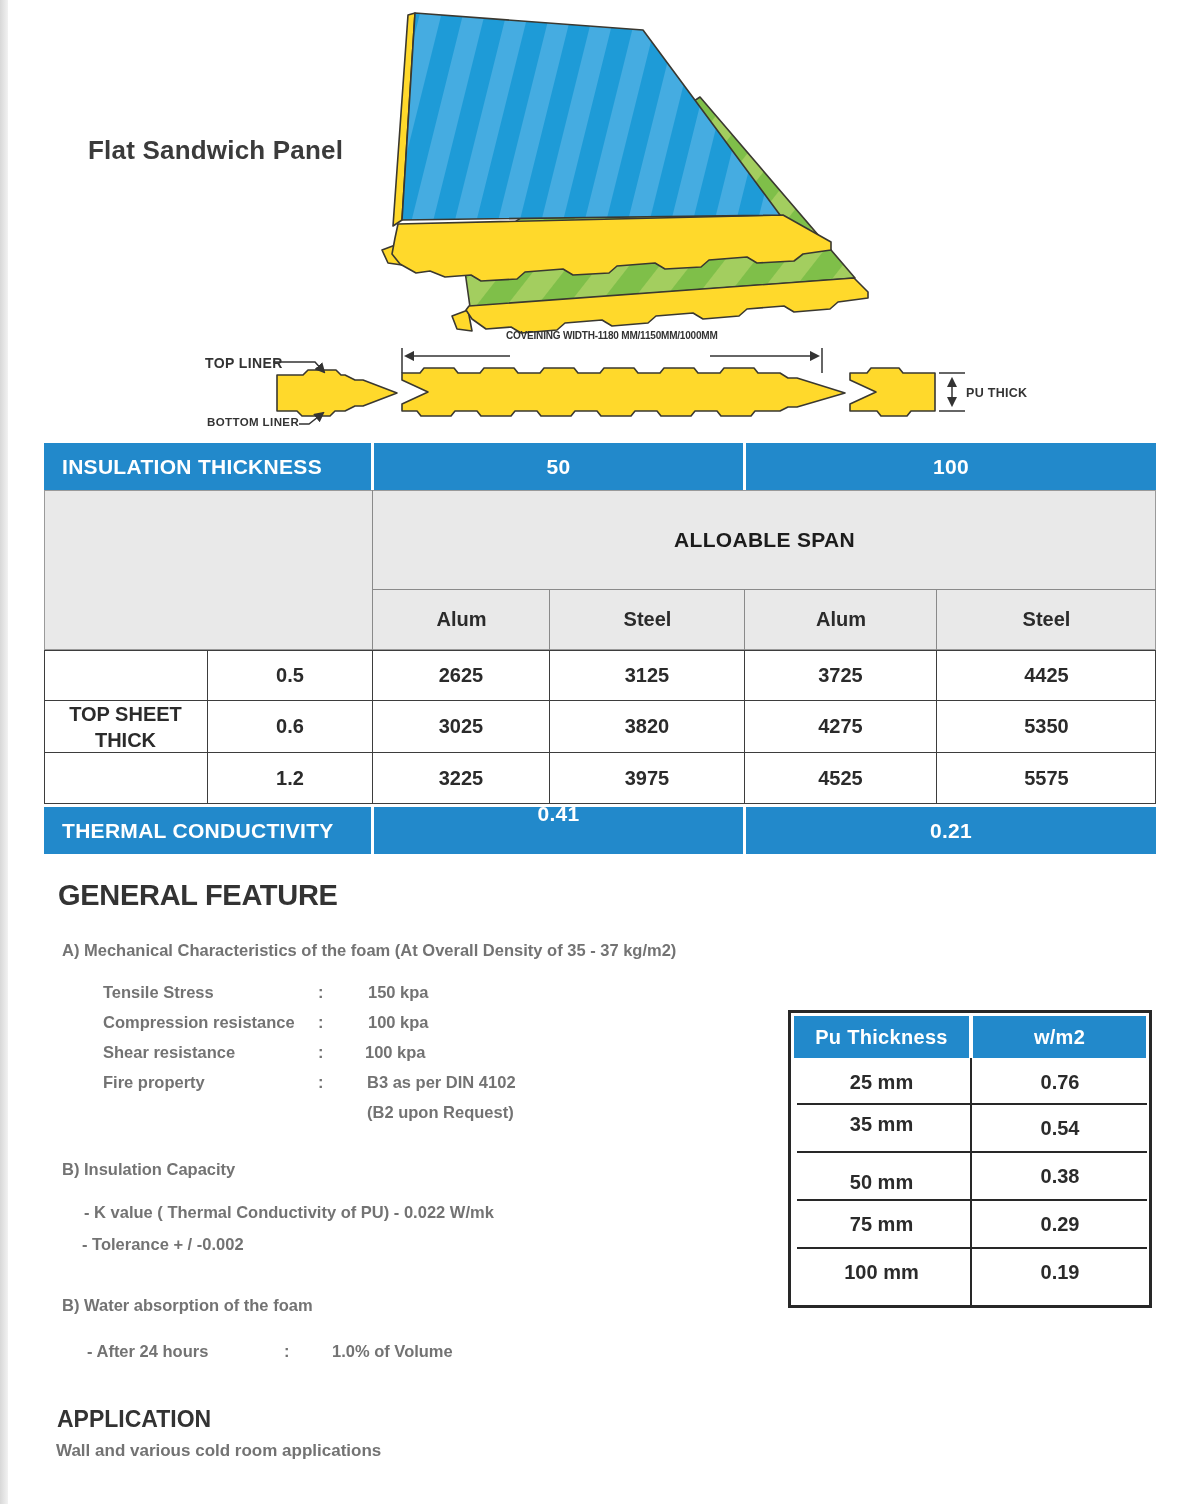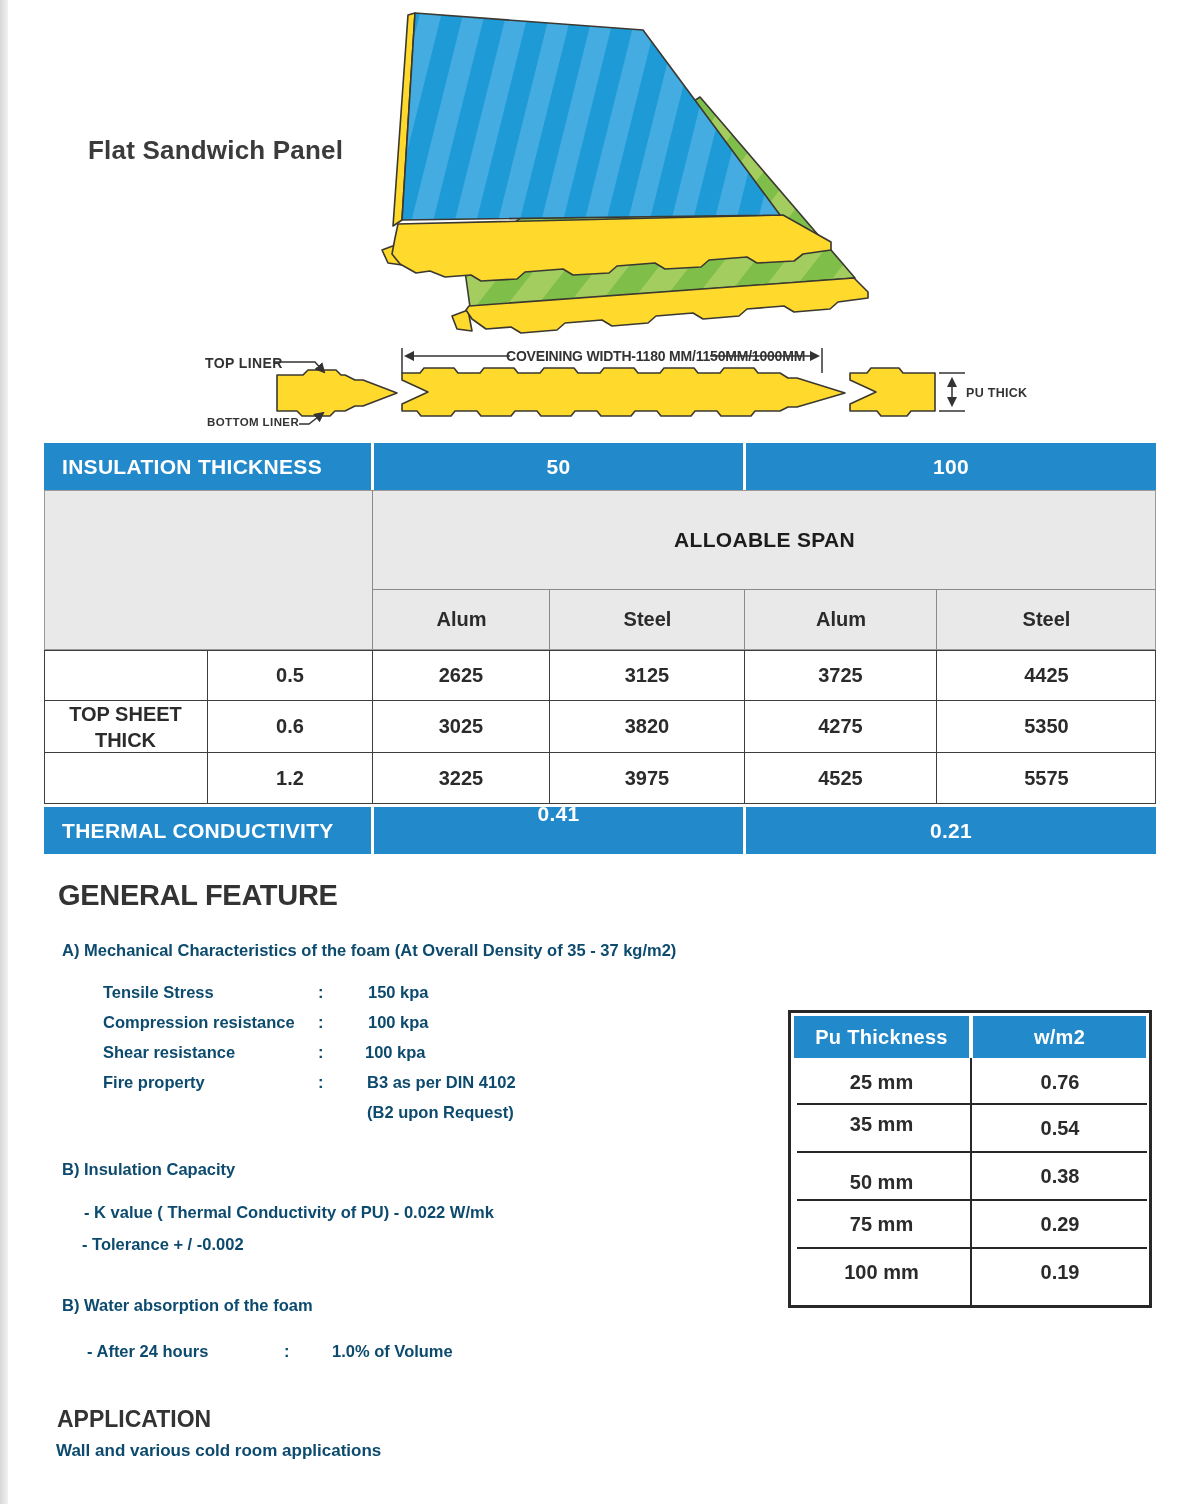--- a/index.html
+++ b/index.html
@@ -8,21 +8,21 @@
   .abs{position:absolute}
   .cell{position:absolute;display:flex;align-items:center;justify-content:center;}
   .blue{background:#2289CB}
   .wtxt{color:#ffffff;font-weight:700;font-size:21px;letter-spacing:.3px}
   .gtxt{color:#1c1c1c;font-weight:700;font-size:21px}
   .dtxt{color:#2b2b2b;font-weight:700;font-size:20px}
   .line{position:absolute;background:#8a8a8a}
   .bline{position:absolute;background:#3d3d3d}
   .kline{position:absolute;background:#282828}
   .wdiv{position:absolute;background:#ffffff}
-  .lbl{position:absolute;color:#0c4a6e;font-weight:700}
+  .lbl{position:absolute;color:#737373;font-weight:700}
   .dim{position:absolute;color:#333;font-weight:700;white-space:nowrap}
   .spec{font-size:16.5px}
 </style>
 </head>
 <body>
 
 <div class="page">
 
   <div class="abs" style="left:0;top:0;width:8px;height:1504px;background:linear-gradient(to right,#d8d8d8,#f2f2f2)"></div>
 
@@ -70,21 +70,21 @@
       <line x1="627" y1="6" x2="627" y2="31"></line>
       <line x1="315" y1="14" x2="211" y2="14" marker-end="url(#ah)"></line>
       <line x1="515" y1="14" x2="623" y2="14" marker-end="url(#ah)"></line>
       <line x1="744" y1="31" x2="770" y2="31"></line>
       <line x1="744" y1="69" x2="770" y2="69"></line>
       <line x1="757" y1="37" x2="757" y2="63" marker-start="url(#ah)" marker-end="url(#ah)"></line>
     </g>
   </svg>
   <div class="dim" style="left:205px;top:355px;font-size:14px;letter-spacing:.4px">TOP LINER</div>
   <div class="dim" style="left:207px;top:416px;font-size:11.5px;letter-spacing:.4px">BOTTOM LINER</div>
-  <div class="dim" style="left:506px;top:348px;font-size:14px;letter-spacing:-.2px">COVEINING WIDTH-1180 MM/1150MM/1000MM</div>
+  <div class="dim" style="left:506px;top:330px;font-size:10px;letter-spacing:-.2px">COVEINING WIDTH-1180 MM/1150MM/1000MM</div>
   <div class="dim" style="left:966px;top:386px;font-size:12.5px;letter-spacing:.3px">PU THICK</div>
 
   <div class="abs blue" style="left:44px;top:443px;width:1112px;height:47px"></div>
   <div class="wdiv" style="left:371px;top:443px;width:3px;height:47px"></div>
   <div class="wdiv" style="left:743px;top:443px;width:3px;height:47px"></div>
   <div class="cell wtxt" style="left:44px;top:443px;width:327px;height:47px;justify-content:flex-start;padding-left:18px">INSULATION THICKNESS</div>
   <div class="cell wtxt" style="left:374px;top:443px;width:369px;height:47px">50</div>
   <div class="cell wtxt" style="left:746px;top:443px;width:410px;height:47px">100</div>
 
   <div class="abs" style="left:44px;top:490px;width:1112px;height:160px;background:#E9E9E9;box-sizing:border-box;border:1px solid #9a9a9a"></div>

